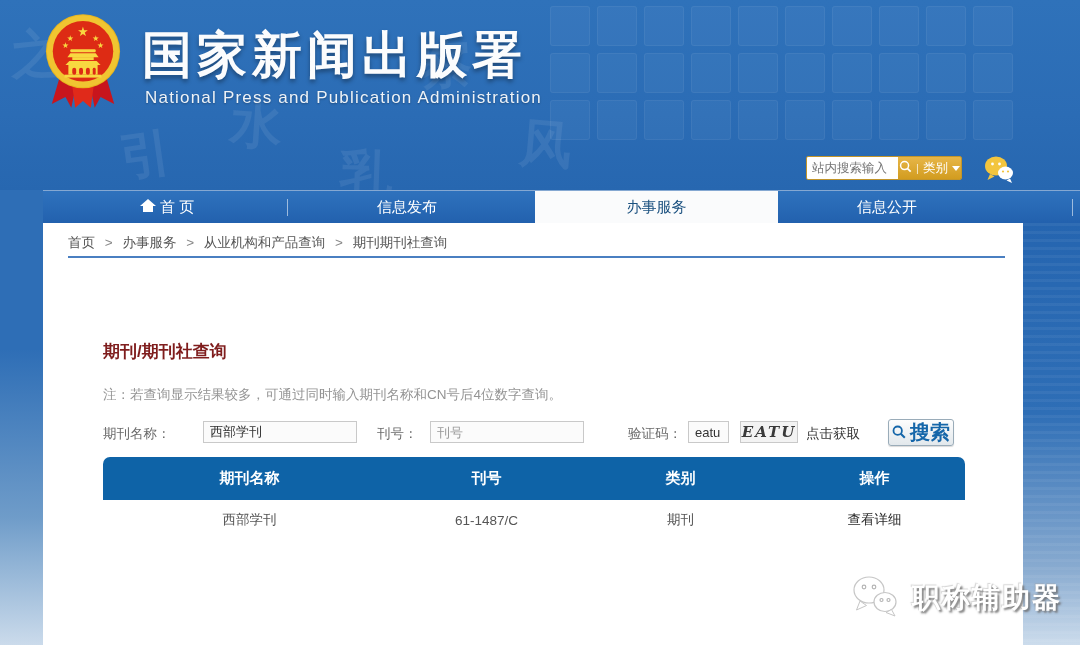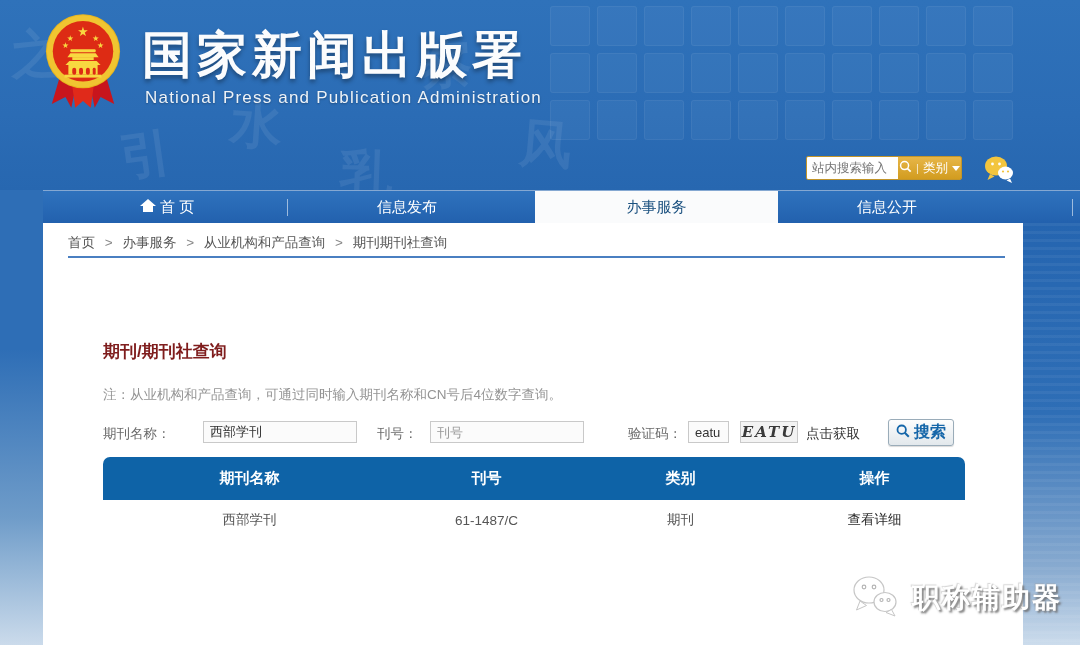--- a/index.html
+++ b/index.html
@@ -105,21 +105,21 @@
     display:flex; align-items:center; justify-content:center;
     font-family:"DejaVu Serif", serif; font-style:italic; font-weight:bold;
     font-size:15px; letter-spacing:2px; color:#3a3a3a; cursor:pointer;
   }
   .captcha-refresh { position:absolute; left:763px; top:202px; font-size:13.5px; color:#333; cursor:pointer; }
   .search-btn {
     position:absolute; left:845px; top:196px; width:66px; height:27px;
     border:1px solid #9aacb9; border-radius:3px;
     background:linear-gradient(180deg,#fdfdfd 0%, #e2e8ec 100%);
     display:flex; align-items:center; justify-content:center; gap:4px;
-    font-size:16px; font-weight:bold; color:#1566a9; cursor:pointer;
+    font-size:20px; font-weight:bold; color:#1566a9; cursor:pointer;
     box-shadow:0 1px 1px rgba(0,0,0,0.15);
   }
 
   .result-table { position:absolute; left:60px; top:234px; width:862px; border-collapse:collapse; table-layout:fixed; }
   .result-table col.c1 { width:34%; } .result-table col.c2 { width:21%; }
   .result-table col.c3 { width:24%; } .result-table col.c4 { width:21%; }
   .result-table th {
     background:#0e63a7; color:#fff; font-size:15px; font-weight:bold;
     height:43px; text-align:center;
   }
@@ -273,21 +273,21 @@
     <span class="sep">&gt;</span>
     <span>办事服务</span>
     <span class="sep">&gt;</span>
     <span>从业机构和产品查询</span>
     <span class="sep">&gt;</span>
     <span>期刊期刊社查询</span>
   </div>
   <div class="bc-line"></div>
 
   <div class="page-title">期刊/期刊社查询</div>
-  <div class="page-note">注：从业机构和产品查询，可通过同时输入期刊名称和CN号后4位数字查询。</div>
+  <div class="page-note">注：若查询显示结果较多，可通过同时输入期刊名称和CN号后4位数字查询。</div>
 
   <span class="form-label" style="left:60px">期刊名称：</span>
   <input class="txt-input" style="left: 160px; width: 154px;" type="text" value="西部学刊">
   <span class="form-label" style="left:334px">刊号：</span>
   <input class="txt-input" style="left: 387px; width: 154px;" type="text" placeholder="刊号">
   <span class="form-label" style="left:585px">验证码：</span>
   <input class="txt-input" style="left: 645px; width: 41px;" type="text" value="eatu">
   <div class="captcha-img">EATU</div>
   <span class="captcha-refresh">点击获取</span>
   <div class="search-btn">

